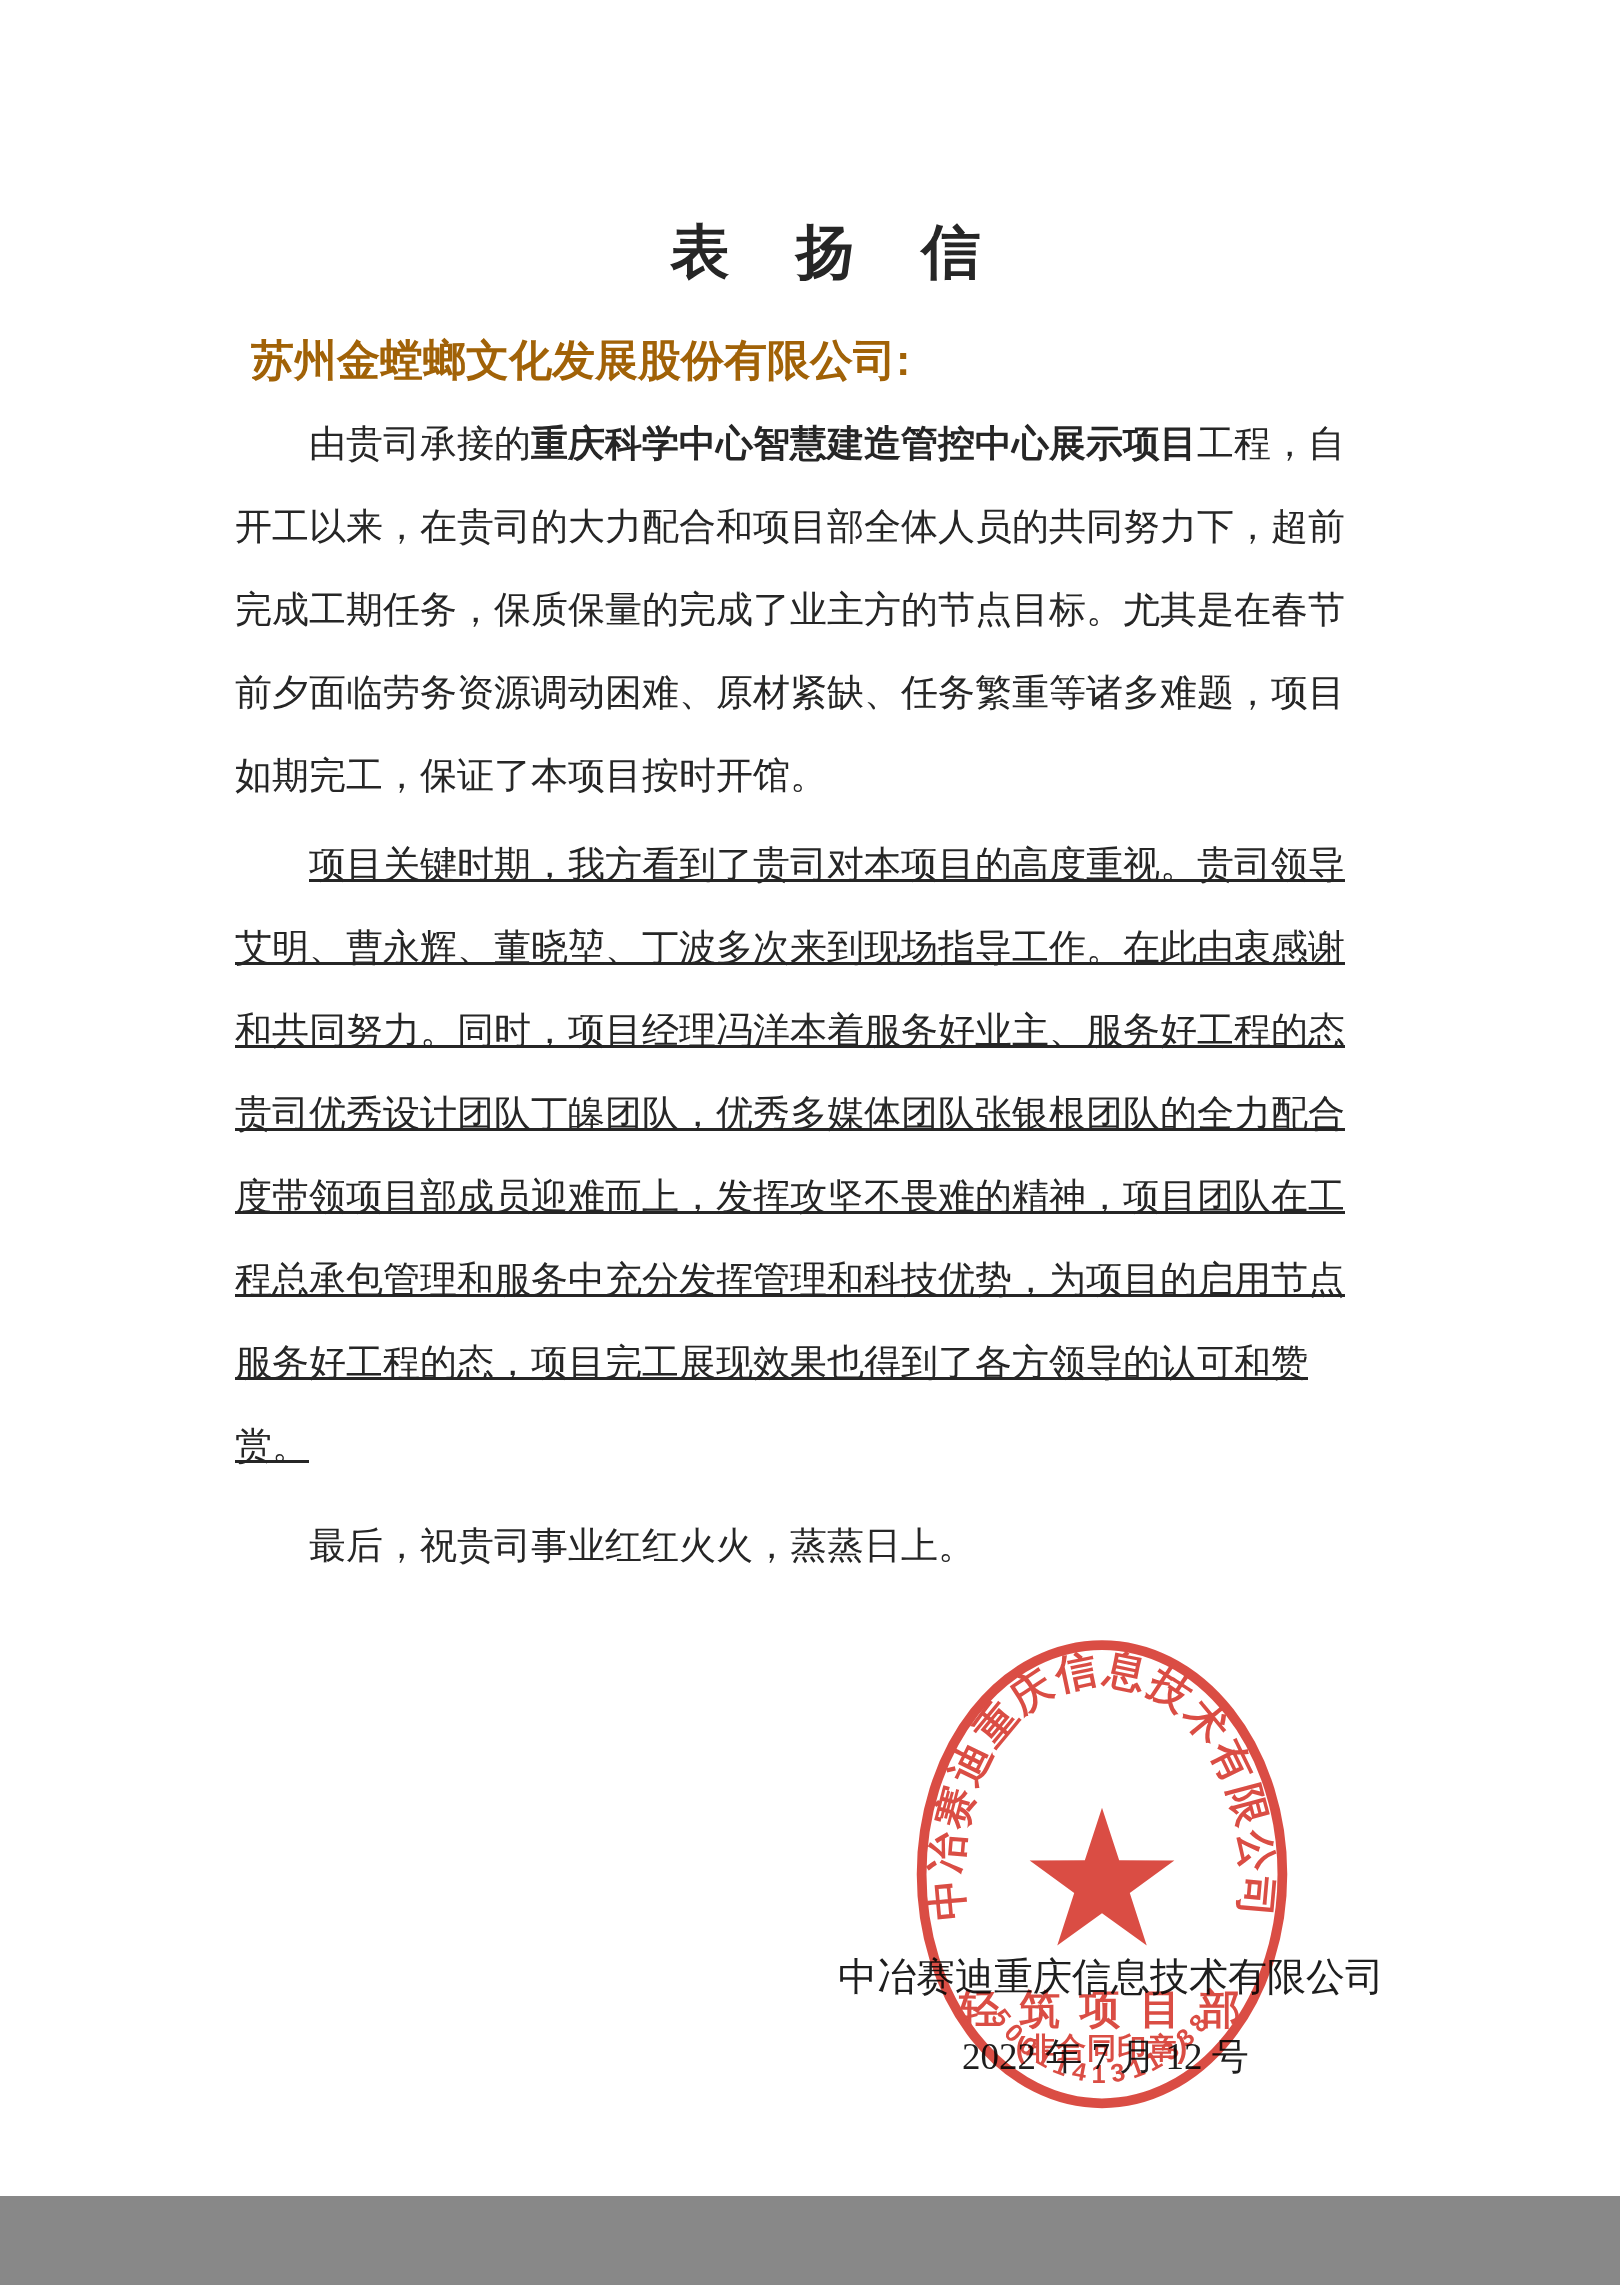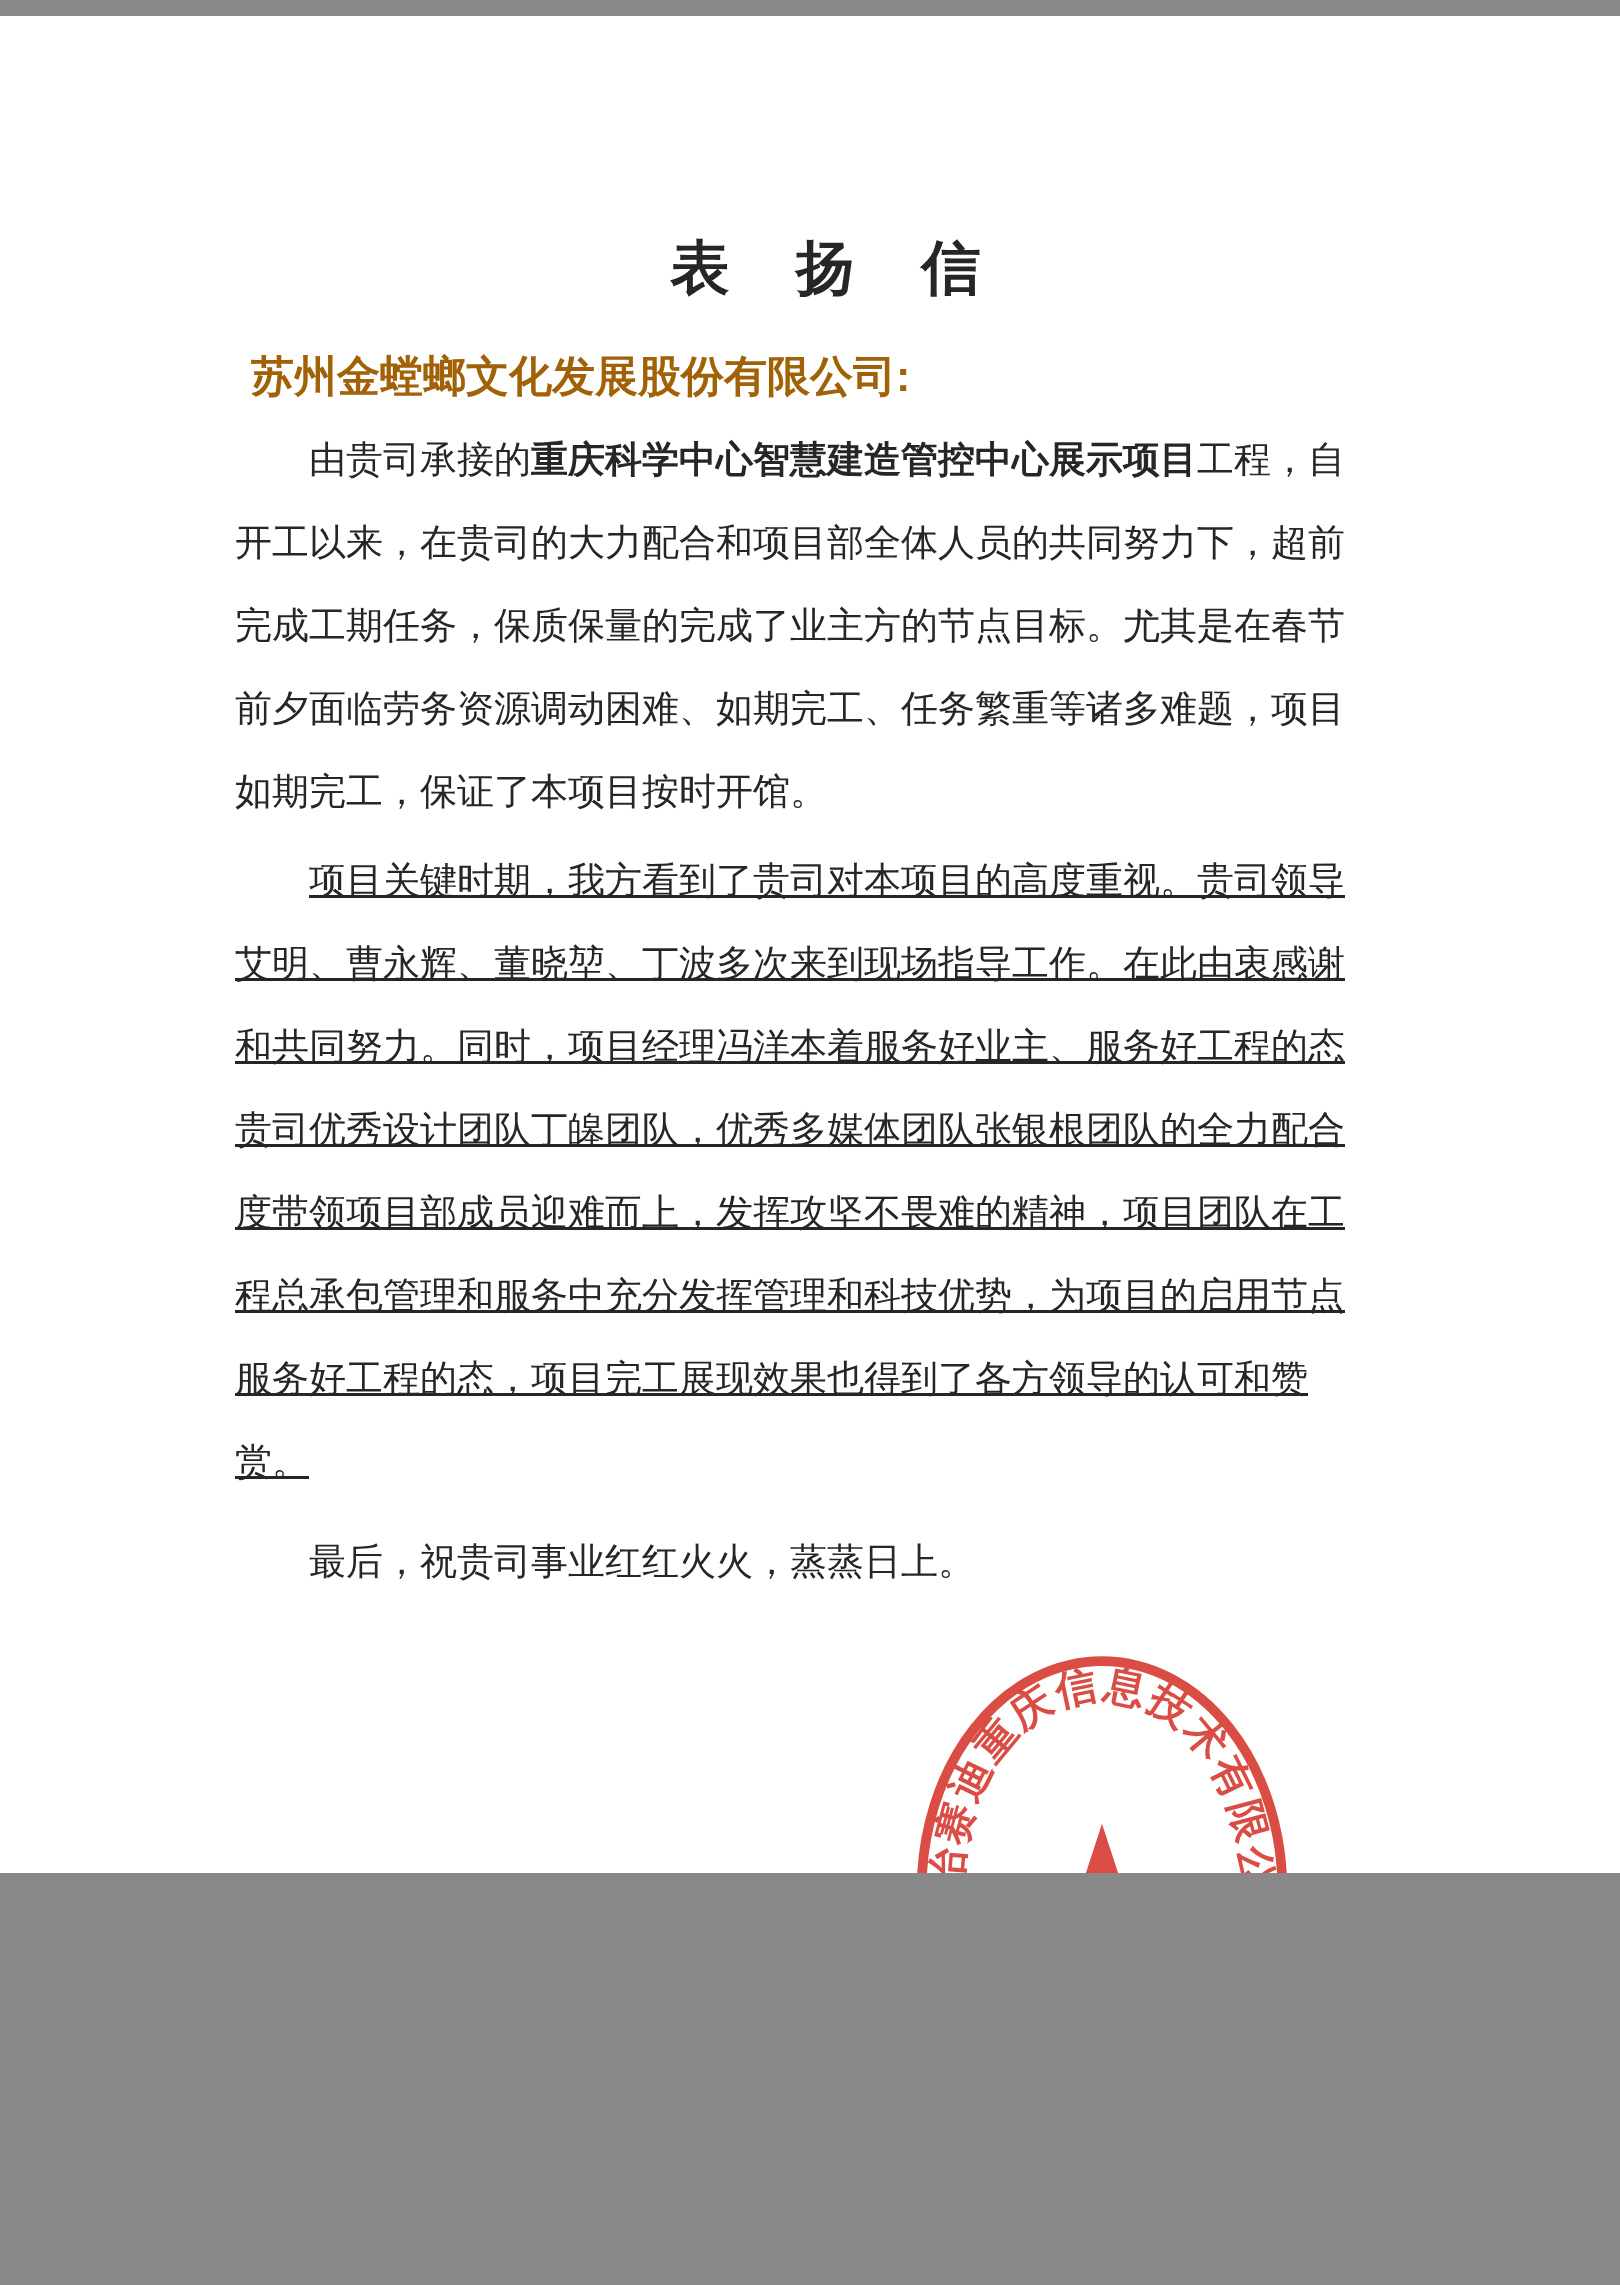--- a/index.html
+++ b/index.html
@@ -1,19 +1,19 @@
 <!DOCTYPE html>
 <html><head>
 <meta charset="utf-8">
 <style>
   html,body{margin:0;padding:0;background:#888;}
   .page{
     position:relative;
-    width:1621px;height:1857px;
-    margin:16px auto;
+    width:1621px;height:2196px;
+    margin:0 auto;
     background:#ffffff;
     overflow:hidden;
     font-family:"Liberation Serif","DejaVu Serif",serif;
     color:#222;
   }
   .doc-title{
     position:absolute;
     top:213px;left:0;width:1621px;
     text-align:center;
     font-family:"Liberation Sans","DejaVu Sans",sans-serif;
@@ -94,21 +94,21 @@
 
   <div class="doc-title">表 扬 信</div>
 
   <div class="recipient">苏州金螳螂文化发展股份有限公司:</div>
 
   <div class="body-text">
       <div class="para para0">
         <div class="line indent"><span>由贵司承接的</span><span class="bold-seg">重庆科学中心智慧建造管控中心展示项目</span><span>工程，自</span></div>
         <div class="line"><span>开工以来，在贵司的大力配合和项目部全体人员的共同努力下，超前</span></div>
         <div class="line"><span>完成工期任务，保质保量的完成了业主方的节点目标。尤其是在春节</span></div>
-        <div class="line"><span>前夕面临劳务资源调动困难、如期完工、任务繁重等诸多难题，项目</span></div>
+        <div class="line"><span>前夕面临劳务资源调动困难、原材紧缺、任务繁重等诸多难题，项目</span></div>
         <div class="line"><span>如期完工，保证了本项目按时开馆。</span></div>
       </div>
       <div class="para para1">
         <div class="line indent"><span>项目关键时期，我方看到了贵司对本项目的高度重视。贵司领导</span></div>
         <div class="line"><span>艾明、曹永辉、董晓堃、丁波多次来到现场指导工作。在此由衷感谢</span></div>
         <div class="line"><span>和共同努力。同时，项目经理冯洋本着服务好业主、服务好工程的态</span></div>
         <div class="line"><span>贵司优秀设计团队丁皞团队，优秀多媒体团队张银根团队的全力配合</span></div>
         <div class="line"><span>度带领项目部成员迎难而上，发挥攻坚不畏难的精神，项目团队在工</span></div>
         <div class="line"><span>程总承包管理和服务中充分发挥管理和科技优势，为项目的启用节点</span></div>
         <div class="line"><span>服务好工程的态，项目完工展现效果也得到了各方领导的认可和赞</span></div>

